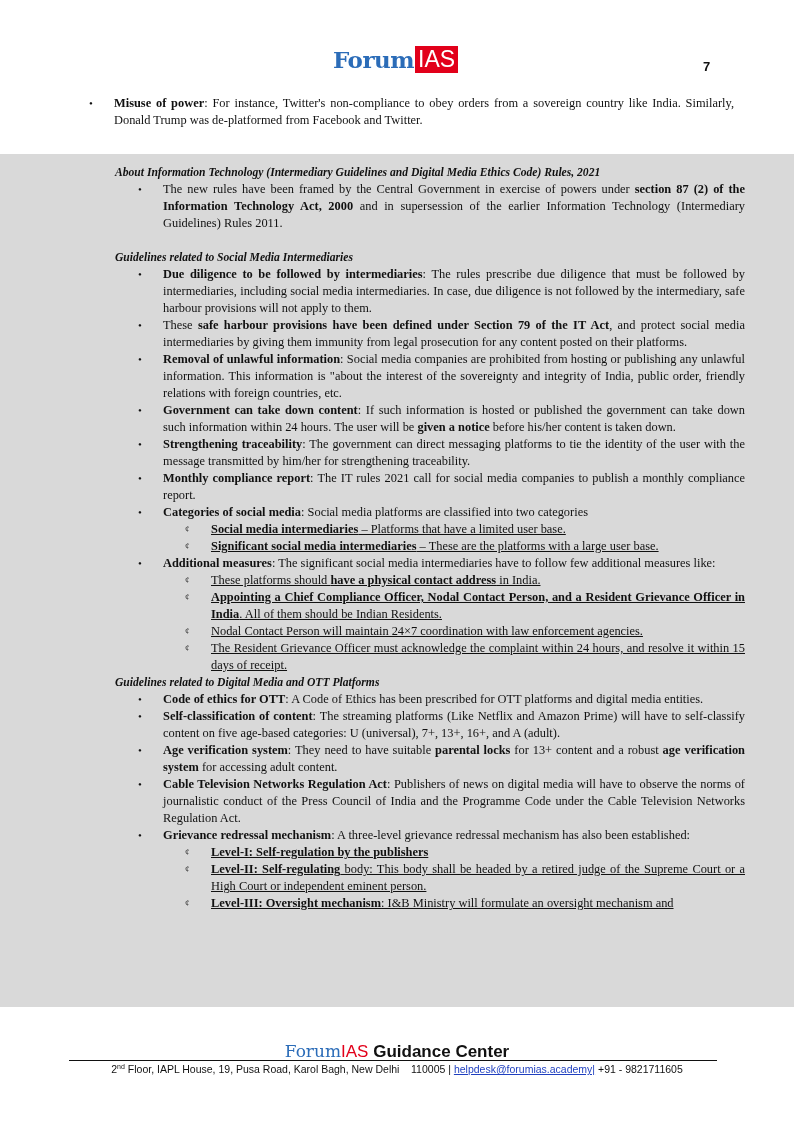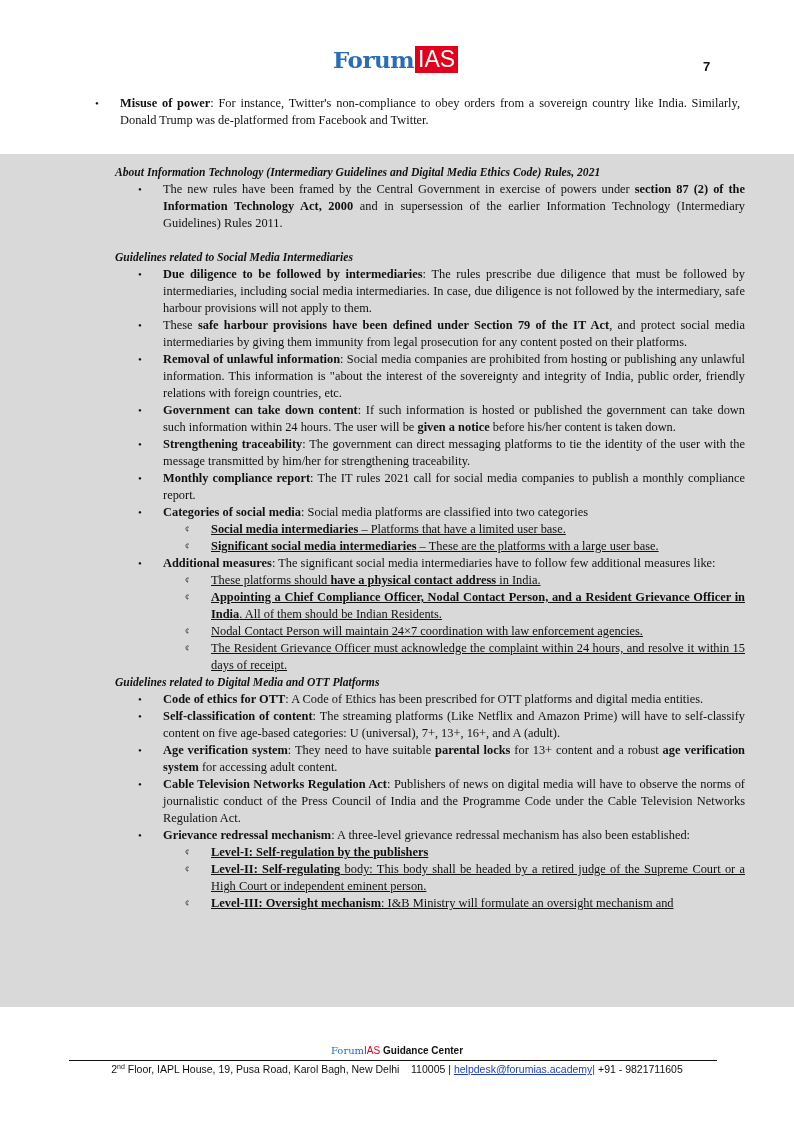--- a/index.html
+++ b/index.html
@@ -8,38 +8,38 @@
       background: #ffffff; color: #111;
       font-family: "Liberation Serif", "DejaVu Serif", serif;
       font-size: 12.4px; line-height: 17px;
     }
     .header { position: absolute; top: 44px; left: 0; width: 794px; height: 32px; }
     .logo { position: absolute; left: 333px; top: 2px; height: 27px; display: flex; align-items: stretch; }
     .logo-forum { font-family: "DejaVu Serif", serif; font-weight: bold; color: #2b6cb8; font-size: 23px; line-height: 27px; letter-spacing: -0.5px; padding-right: 1px; }
     .logo-ias { font-family: "Liberation Sans", sans-serif; color: #fff; background: #e2001a; font-size: 23px; line-height: 27px; padding: 0 3px 0 3px; }
     .page-num { position: absolute; left: 703px; top: 14px; font-family: "Liberation Sans", sans-serif; font-weight: bold; font-size: 13px; color: #111; }
 
-    .intro { position: absolute; top: 95px; left: 95px; width: 645px; }
+    .intro { position: absolute; top: 95px; left: 89px; width: 645px; }
     .gray-block { position: absolute; top: 154px; left: 0; width: 794px; height: 853px; background: #d9d9d9; }
     .content { position: absolute; top: 164px; left: 115px; width: 630px; }
 
     .sec-title { font-style: italic; font-weight: bold; font-size: 11.6px; margin: 0 0 0 0; }
     .sec-gap { height: 17px; }
     ul.bullets { list-style: none; margin: 0; padding: 0; }
     ul.bullets > li { position: relative; padding-left: 48px; text-align: justify; margin: 0; }
     ul.bullets > li::before { content: "\2022"; position: absolute; left: 23px; top: 0; font-size: 11px; }
     .intro ul.bullets > li { padding-left: 25px; }
     .intro ul.bullets > li::before { left: 0; }
     ul.sub { list-style: none; margin: 0; padding: 0; }
     ul.sub > li { position: relative; padding-left: 48px; text-align: justify; text-decoration: underline; }
     ul.sub > li::before { content: "\00A2"; position: absolute; left: 22px; top: 0; font-size: 9px; color: #333; }
     b { font-weight: bold; }
 
     .footer { position: absolute; top: 1042px; left: 0; width: 794px; }
-    .footer-brand { text-align: center; font-size: 10px; line-height: 18px; }
+    .footer-brand { text-align: center; font-size: 17px; line-height: 18px; }
     .fb-forum { font-family: "DejaVu Serif", serif; color: #2b6cb8; }
     .fb-ias { font-family: "Liberation Sans", sans-serif; color: #e2001a; }
     .fb-gc { font-family: "Liberation Sans", sans-serif; font-weight: bold; color: #111; }
     .footer-rule { position: absolute; top: 18px; left: 69px; width: 648px; height: 1px; background: #111; }
     .footer-addr { position: absolute; top: 20px; left: 0; width: 794px; text-align: center; font-family: "Liberation Sans", sans-serif; font-size: 10.5px; line-height: 14px; color: #111; }
     .footer-addr sup { font-size: 7px; vertical-align: top; line-height: 10px; }
     .footer-addr a { color: #1f3fbf; text-decoration: underline; }
   </style>
 </head>
 <body>

